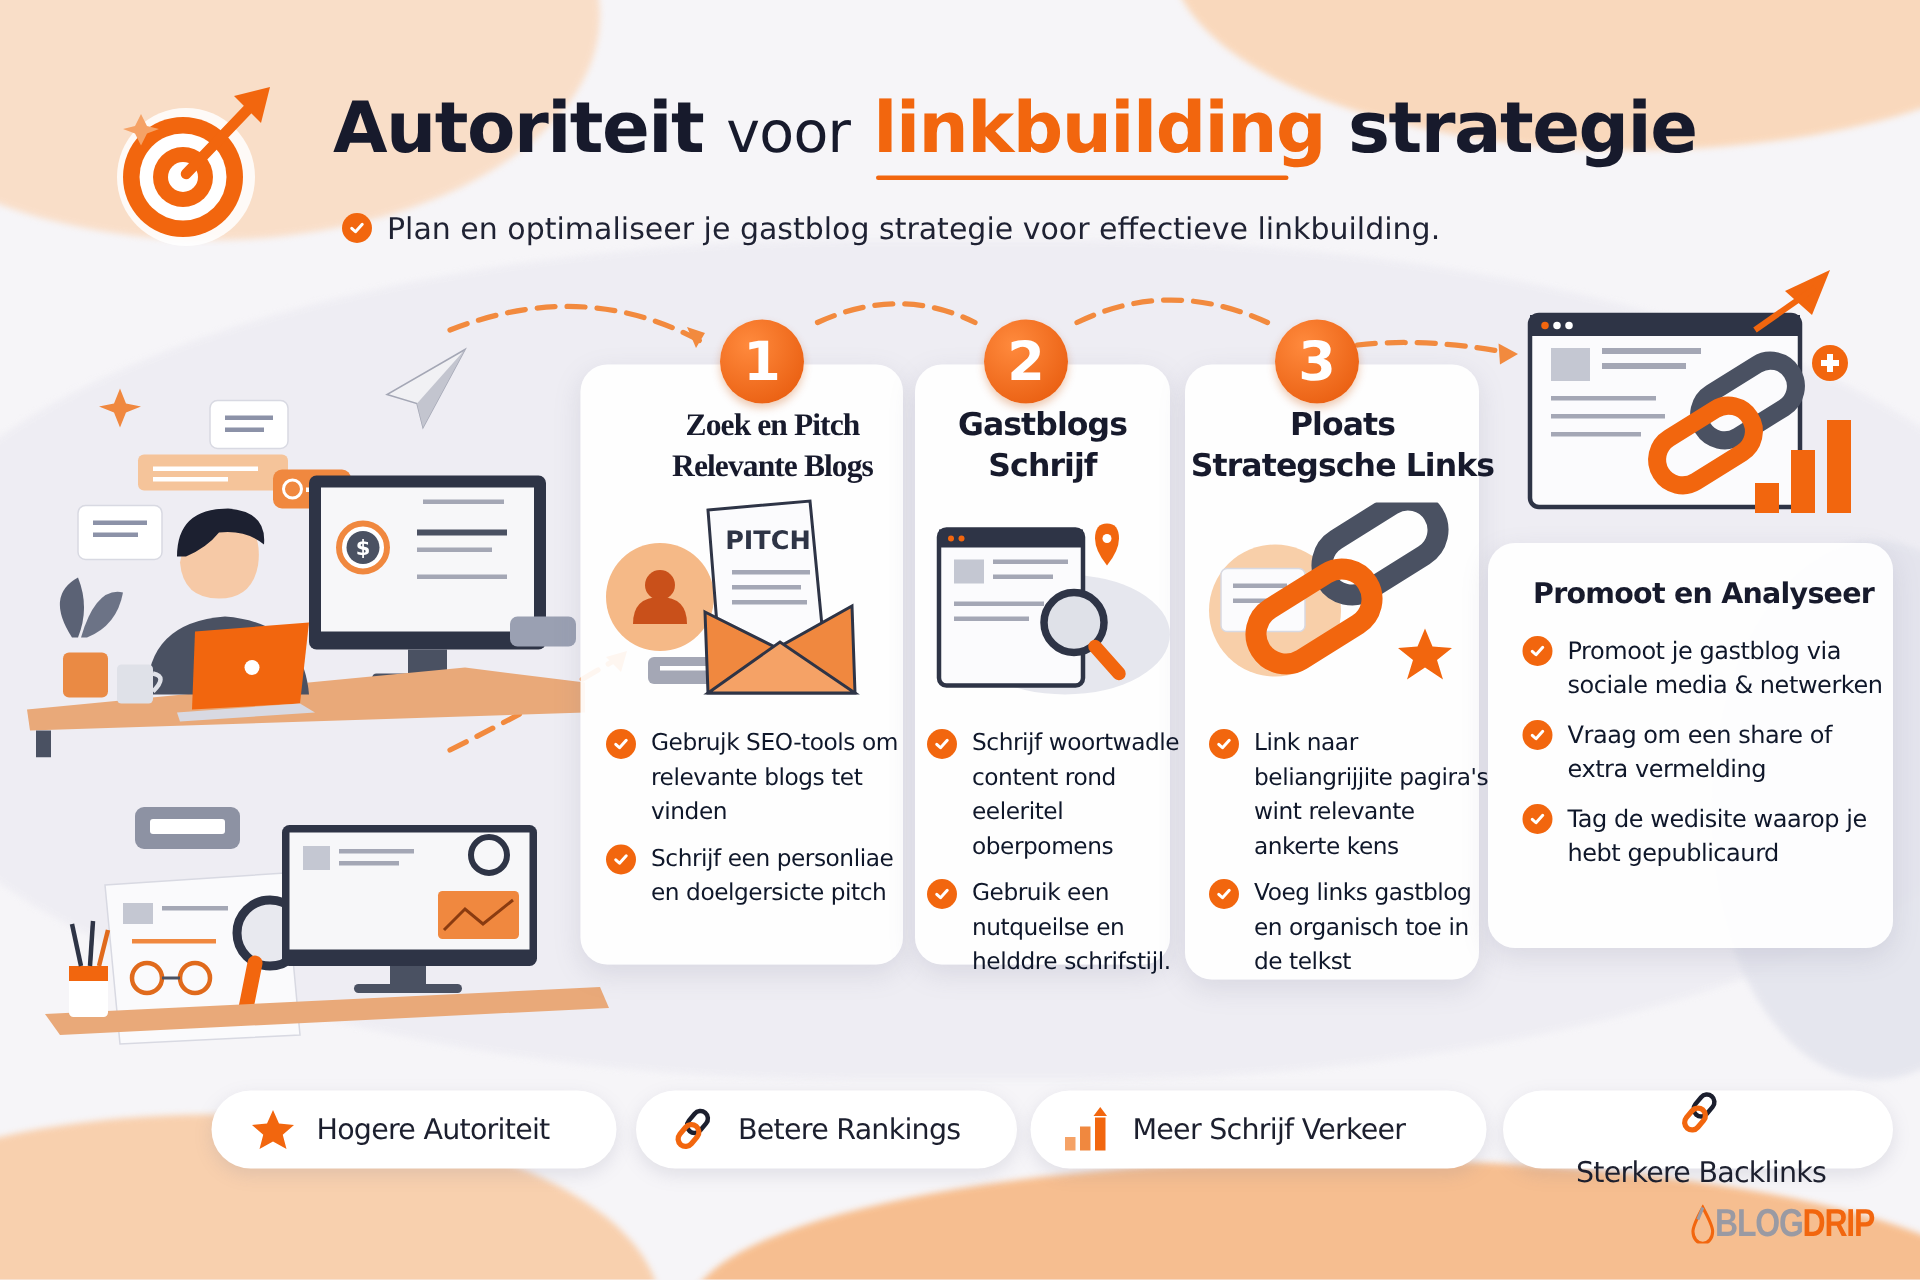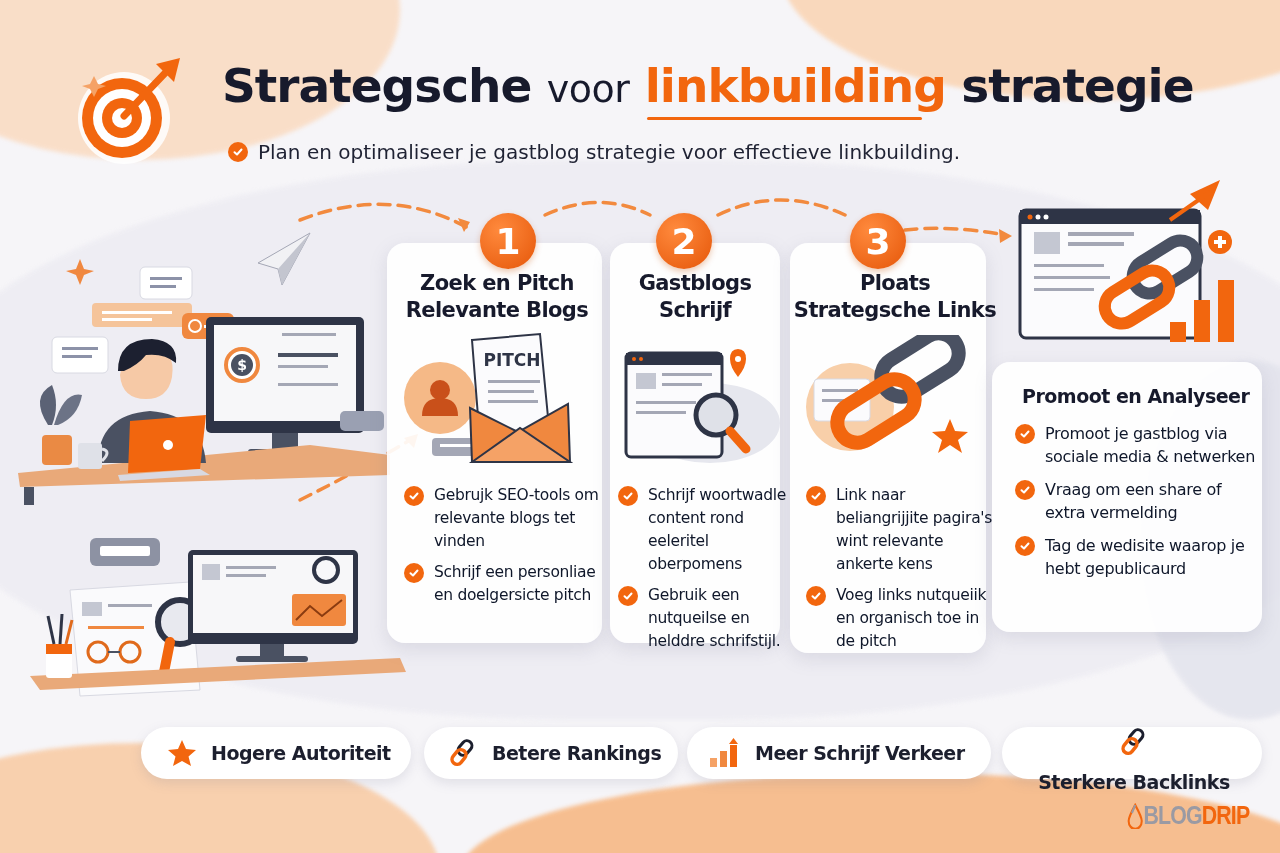--- a/index.html
+++ b/index.html
@@ -63,21 +63,21 @@
     box-shadow: 0 3px 6px rgba(200,80,0,.3);
   }
   .num-1 { left: 480px; top: 213px; }
   .num-2 { left: 656px; top: 213px; }
   .num-3 { left: 850px; top: 213px; }
 
   .step-title {
     position: absolute; text-align: center; font-weight: bold;
     font-size: 21px; line-height: 27px; color: #171a2c; letter-spacing: -0.6px;
   }
-  .st-1 { left: 392px; top: 270px; width: 210px; }
+  .st-1 { left: 410px; top: 270px; width: 210px; font-family: Liberation Serif, serif; }
   .st-2 { left: 612px; top: 270px; width: 166px; }
   .st-3 { left: 790px; top: 270px; width: 210px; }
 
   .bullets { position: absolute; list-style: none; }
   .bullets li {
     display: flex; gap: 10px; align-items: flex-start;
     font-size: 15.5px; line-height: 23px; color: #0f172a; margin-bottom: 8px;
     letter-spacing: -0.3px;
   }
   .bullets li .check { margin-top: 2px; }
@@ -90,21 +90,21 @@
   .card4-title {
     position: absolute; left: 1022px; top: 385px;
     font-weight: bold; font-size: 19px; color: #171a2c; letter-spacing: -0.5px; white-space: nowrap;
   }
 
   
   .pill {
     position: absolute; top: 727px; height: 52px; background: #fff; border-radius: 26px;
     box-shadow: 0 4px 12px rgba(120,120,150,.18);
     display: flex; align-items: center; gap: 14px; padding: 0 20px;
-    font-size: 19px; font-weight: bold; color: #1c1f2e; letter-spacing: -0.5px; white-space: nowrap;
+    font-size: 19px; font-weight: normal; color: #1c1f2e; letter-spacing: -0.5px; white-space: nowrap;
   }
   .pill-1 { left: 141px; width: 270px; padding-left: 26px; }
   .pill-2 { left: 424px; width: 254px; padding-left: 24px; }
   .pill-3 { left: 687px; width: 304px; padding-left: 22px; }
   .pill-4 { left: 1002px; width: 260px; padding-left: 24px; flex-direction: column; }
   .pill svg { flex: 0 0 auto; }
 
   .brand {
     position: absolute; left: 1127px; top: 800px;
     font-family: "Liberation Sans", sans-serif; font-weight: bold; font-size: 26px;
@@ -145,21 +145,21 @@
   <circle cx="48" cy="62" r="40" fill="#f2660e"></circle>
   <circle cx="48" cy="62" r="29" fill="#fff"></circle>
   <circle cx="48" cy="62" r="20" fill="#f2660e"></circle>
   <circle cx="48" cy="62" r="10" fill="#fff"></circle>
   <line x1="50" y1="60" x2="94" y2="14" stroke="#f2660e" stroke-width="7" stroke-linecap="round"></line>
   <polygon points="106,2 82,8 100,26" fill="#f2660e"></polygon>
   <polygon points="20,20 24,28 32,30 24,33 20,41 16,33 8,30 16,28" fill="#f5a266"></polygon>
 </svg>
 
 <div class="title">
-  <span>Strategsche</span>
+  <span>Autoriteit</span>
   <span class="voor">voor</span>
   <span class="accent">linkbuilding</span>
   <span>strategie</span>
 </div>
 
 <div class="subtitle">
   <span class="check">
     <svg viewBox="0 0 12 12">
         <path d="M2.5 6.2 L5 8.5 L9.5 3.5" stroke="#fff" stroke-width="2" fill="none" stroke-linecap="round" stroke-linejoin="round"></path>
       </svg>
@@ -381,21 +381,21 @@
         </svg>
       </span>
       <span>Link naar beliangrijjite pagira's wint relevante ankerte kens</span>
     </li>
   <li>
       <span class="check">
         <svg viewBox="0 0 12 12">
           <path d="M2.5 6.2 L5 8.5 L9.5 3.5" stroke="#fff" stroke-width="2" fill="none" stroke-linecap="round" stroke-linejoin="round"></path>
         </svg>
       </span>
-      <span>Voeg links nutqueiik en organisch toe in de pitch</span>
+      <span>Voeg links gastblog en organisch toe in de telkst</span>
     </li>
 </ul>
 <ul class="bullets bl-4">
   <li>
       <span class="check">
         <svg viewBox="0 0 12 12">
           <path d="M2.5 6.2 L5 8.5 L9.5 3.5" stroke="#fff" stroke-width="2" fill="none" stroke-linecap="round" stroke-linejoin="round"></path>
         </svg>
       </span>
       <span>Promoot je gastblog via sociale media &amp; netwerken</span>

